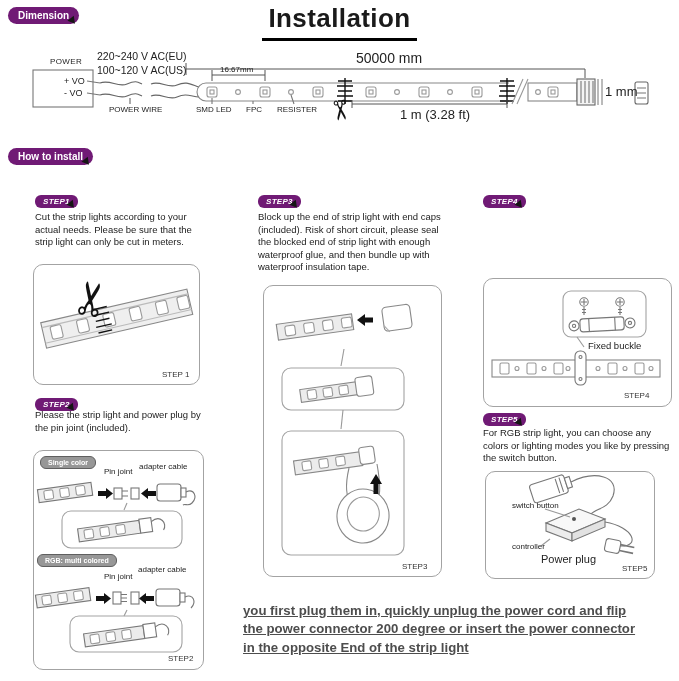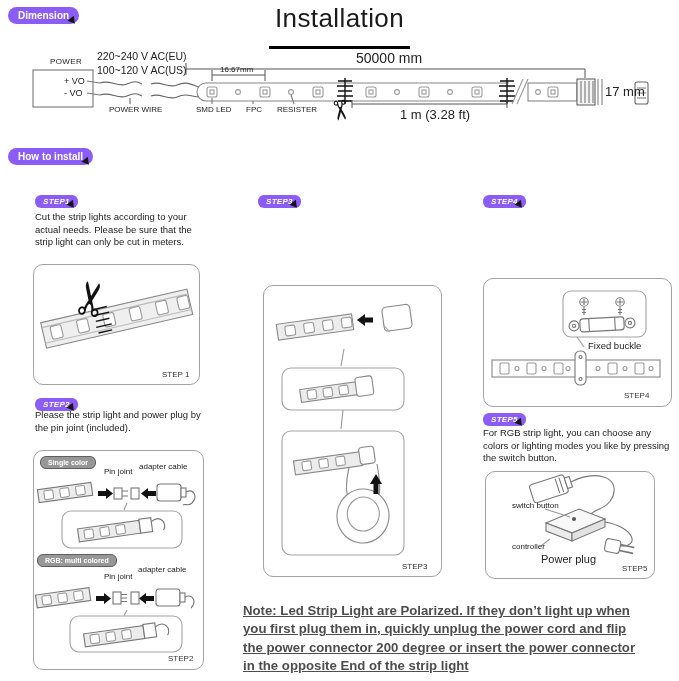--- a/index.html
+++ b/index.html
@@ -1,31 +1,31 @@
 <!DOCTYPE html>
 <html><head>
 <meta charset="utf-8">
 <style>
   html,body{margin:0;padding:0;background:#fff;}
   .canvas{position:relative;width:679px;height:681px;background:#fff;overflow:hidden;
           font-family:"Liberation Sans",sans-serif;color:#1a1a1a;}
   .lbl{position:absolute;color:#222;white-space:nowrap;}
   .step-text{position:absolute;color:#222;font-size:9.5px;line-height:12.6px;}
-  .bubble{position:absolute;background:#8b5cf6;color:#fff;border-radius:9px;font-weight:bold;white-space:nowrap;}
+  .bubble{position:absolute;background:#701a75;color:#fff;border-radius:9px;font-weight:bold;white-space:nowrap;}
   .bubble::after{content:"";position:absolute;right:1px;bottom:-4px;border:4px solid transparent;
                  border-top:7px solid #151515;transform:rotate(-38deg);}
   .bubble.big{font-size:10px;padding:2.5px 10px 3.5px;}
   .bubble.small{font-size:8px;padding:1.5px 8px 2.5px;border-radius:6px;font-style:italic;letter-spacing:.3px;}
   .pill-gray{position:absolute;background:#979797;color:#fff;border:1px solid #5f5f5f;border-radius:6px;
              font-size:7px;font-weight:bold;padding:1.5px 7px 2px;white-space:nowrap;}
   .fig-box{position:absolute;border:1.2px solid #a3a3a3;border-radius:10px;background:#fff;}
   .fig-label{position:absolute;font-size:8px;color:#333;white-space:nowrap;}
   .title-wrap{position:absolute;left:0;right:0;top:3px;text-align:center;}
-  .title{display:inline-block;font-size:26px;font-weight:normal;letter-spacing:.4px;
-         border-bottom:3.5px solid #000;padding:0 6px 12px;}
+  .title{display:inline-block;font-size:26px;font-weight:bold;letter-spacing:.4px;
+         border-bottom:3.5px solid #000;padding:0 6px 4px;}
   .scissors{position:absolute;color:#111;line-height:1;}
   .note{position:absolute;left:243px;top:602px;}
   .note-line{display:block;font-size:13.2px;font-weight:bold;color:#4d4d4d;
              text-decoration:underline;line-height:18.3px;white-space:nowrap;}
   svg{position:absolute;left:0;top:0;pointer-events:none;}
 </style>
 </head>
 <body>
 
 <div class="canvas">
@@ -294,54 +294,54 @@
   <div class="lbl" style="left:97px;top:64px;font-size:10.5px;">100~120 V AC(US)</div>
   <div class="lbl" style="left:64px;top:76px;font-size:9px;">+ VO</div>
   <div class="lbl" style="left:64px;top:88px;font-size:9px;">- VO</div>
   <div class="lbl" style="left:109px;top:105px;font-size:8px;">POWER WIRE</div>
   <div class="lbl" style="left:196px;top:105px;font-size:8px;">SMD LED</div>
   <div class="lbl" style="left:246px;top:105px;font-size:8px;">FPC</div>
   <div class="lbl" style="left:277px;top:105px;font-size:8px;">RESISTER</div>
   <div class="lbl" style="left:220px;top:65px;font-size:8px;">16.67mm</div>
   <div class="lbl" style="left:356px;top:50px;font-size:14px;">50000 mm</div>
   <div class="lbl" style="left:400px;top:107px;font-size:13px;">1 m (3.28 ft)</div>
-  <div class="lbl" style="left:605px;top:84px;font-size:13px;">17 mm</div>
+  <div class="lbl" style="left:605px;top:84px;font-size:13px;">1 mm</div>
   <span class="scissors" style="left:328px;top:97px;font-size:27px;transform:rotate(83deg);">✂</span>
 
   <div class="bubble big" style="left:8px;top:148px;">How to install</div>
 
   <div class="bubble small" style="left:35px;top:195px;">STEP1</div>
   <div class="step-text" style="left:35px;top:211px;width:168px;">Cut the strip lights according to your actual needs. Please be sure that the strip light can only be cut in meters.</div>
   <span class="scissors" style="left:72px;top:276px;font-size:46px;transform:rotate(-80deg);">✂</span>
   <div class="fig-label" style="left:162px;top:370px;">STEP 1</div>
 
   <div class="bubble small" style="left:35px;top:398px;">STEP2</div>
   <div class="step-text" style="left:35px;top:409px;width:168px;">Please the strip light and power plug by the pin joint (included).</div>
   <div class="pill-gray" style="left:40px;top:456px;">Single color</div>
   <div class="lbl" style="left:104px;top:467px;font-size:8px;">Pin joint</div>
   <div class="lbl" style="left:139px;top:462px;font-size:8px;">adapter cable</div>
   <div class="pill-gray" style="left:37px;top:554px;">RGB: multi colored</div>
   <div class="lbl" style="left:104px;top:572px;font-size:8px;">Pin joint</div>
   <div class="lbl" style="left:138px;top:565px;font-size:8px;">adapter cable</div>
   <div class="fig-label" style="left:168px;top:654px;">STEP2</div>
 
   <div class="bubble small" style="left:258px;top:195px;">STEP3</div>
+  <div class="step-text" style="left:258px;top:211px;width:190px;">Block up the end of strip light with end caps (included). Risk of short circuit, please seal the blocked end of strip light with enough waterproof glue, and then bundle up with waterproof insulation tape.</div>
   <div class="fig-label" style="left:402px;top:562px;">STEP3</div>
 
   <div class="bubble small" style="left:483px;top:195px;">STEP4</div>
   <div class="lbl" style="left:588px;top:340px;font-size:9.5px;">Fixed buckle</div>
   <div class="fig-label" style="left:624px;top:391px;">STEP4</div>
 
   <div class="bubble small" style="left:483px;top:413px;">STEP5</div>
   <div class="step-text" style="left:483px;top:427px;width:189px;">For RGB strip light, you can choose any colors or lighting modes you like by pressing the switch button.</div>
   <div class="lbl" style="left:512px;top:501px;font-size:8px;">switch button</div>
   <div class="lbl" style="left:512px;top:542px;font-size:8px;">controller</div>
   <div class="lbl" style="left:541px;top:553px;font-size:11px;">Power plug</div>
   <div class="fig-label" style="left:622px;top:564px;">STEP5</div>
 
   <div class="note">
-    <span class="note-line">Note: Led Strip Light are Polarized. If they don’t light up when</span>
     <span class="note-line">you first plug them in, quickly unplug the power cord and flip</span>
     <span class="note-line">the power connector 200 degree or insert the power connector</span>
     <span class="note-line">in the opposite End of the strip light</span>
   </div>
 
 </div>
 
 </body></html>

